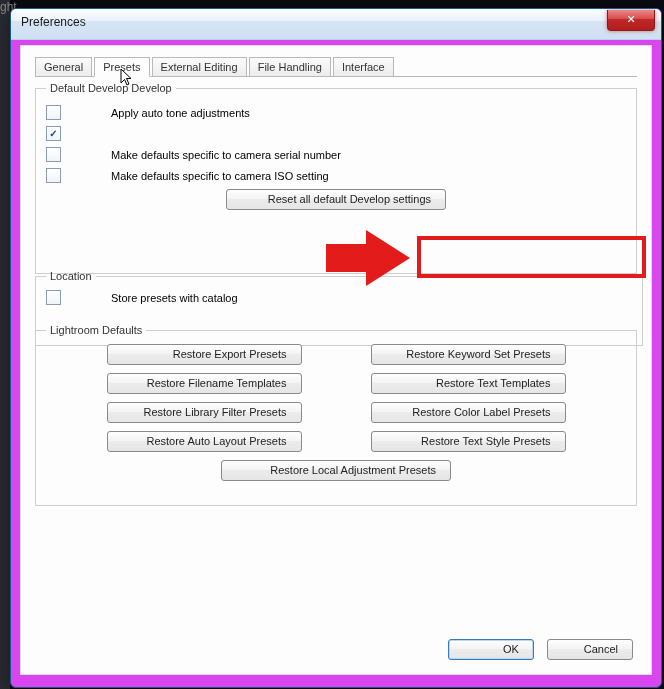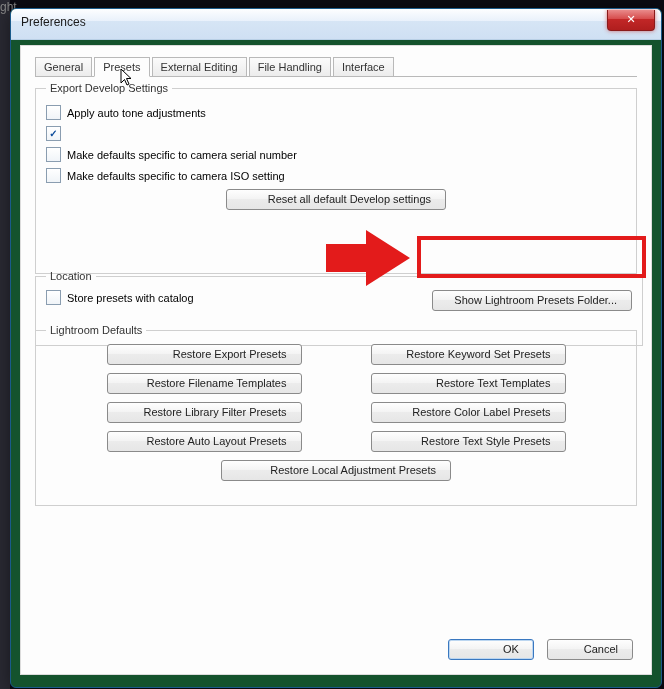--- a/index.html
+++ b/index.html
@@ -1,36 +1,36 @@
 <!DOCTYPE html>
 <html><head>
 <meta charset="utf-8">
 <style>
   html,body{margin:0;padding:0;font-family:"Segoe UI",Tahoma,sans-serif;font-size:11px;background:#0a0a12;}
   .stage{position:relative;width:664px;height:689px;overflow:hidden;}
   .bg-hint{position:absolute;left:0;top:0;width:10px;height:689px;background:#2a2a33;}
   .bg-text{position:absolute;left:0;top:0;font-size:12px;color:#8a8a8a;}
-  .window{position:absolute;left:10px;top:8px;width:650px;height:678px;border:1px solid #1a5a8a;border-radius:6px;box-shadow:0 2px 18px rgba(0,0,0,.45);overflow:hidden;background:#14532d;}
+  .window{position:absolute;left:10px;top:8px;width:650px;height:678px;border:1px solid #1a5a8a;border-radius:6px;box-shadow:0 2px 18px rgba(0,0,0,.45);overflow:hidden;background:#d946ef;}
   .titlebar{height:30px;background:linear-gradient(#fdfeff 0%,#e9f1fb 40%,#d6e5f5 41%,#cfe0f3 100%);border-bottom:1px solid #b8cfe5;position:relative;}
   .titlebar .title{position:absolute;left:10px;top:6px;font-size:12px;color:#1a1a1a;}
   .close-btn{position:absolute;right:6px;top:1px;width:46px;height:20px;border:1px solid #8a1a1a;border-top:none;border-radius:0 0 4px 4px;background:linear-gradient(#e98a8a 0%,#d64b4b 45%,#c22727 46%,#b01e1e 100%);color:#fff;text-align:center;line-height:18px;font-size:11px;box-shadow:0 0 4px rgba(200,40,40,.6);cursor:pointer;}
   .content{position:absolute;left:9px;top:36px;right:9px;bottom:12px;background:#fdfdfd;border:1px solid #dcdcdc;}
   .tabstrip{position:absolute;left:14px;top:10px;right:14px;height:20px;border-bottom:1px solid #b9b9b9;}
   .tab{display:inline-block;height:18px;line-height:18px;padding:0 8px;border:1px solid #b9b9b9;border-bottom:1px solid #b9b9b9;background:linear-gradient(#fbfbfb,#ececec);color:#333;margin-right:-1px;position:relative;top:1px;cursor:pointer;}
   .tab.active{background:#fdfdfd;border-bottom:1px solid #fdfdfd;font-weight:normal;z-index:2;}
   .cursor-icon{position:absolute;left:99px;top:22px;z-index:5;pointer-events:none;}
 
   fieldset{border:1px solid #cfcfcf;margin:0;padding:8px 10px 10px 10px;}
   legend{font-size:11px;color:#333;padding:0 4px;}
 
   .fs-develop{position:absolute;left:14px;right:14px;top:36px;height:172px;}
   .fs-location{position:absolute;left:14px;right:8px;top:224px;height:56px;}
   .fs-defaults{position:absolute;left:14px;right:14px;top:278px;height:162px;}
 
-  .check-row{display:flex;align-items:center;margin:3px 0 6px 0;}
+  .check-row{display:flex;align-items:center;margin:3px 0 6px 0;gap:44px;}
   .chk{width:13px;height:13px;border:1px solid #8a9db0;background:linear-gradient(#fff,#f0f4f8);margin-right:6px;display:inline-flex;align-items:center;justify-content:center;font-size:10px;color:#0a4a9a;}
   .chk.checked::after{content:"✓";font-weight:bold;line-height:10px;}
 
   .wbtn{display:inline-block;height:21px;line-height:19px;padding:0 14px;border:1px solid #8a8a8a;border-radius:3px;background:linear-gradient(#fefefe 0%,#f4f4f4 45%,#ececec 46%,#e6e6e6 100%);color:#222;cursor:pointer;text-align:right;white-space:nowrap;box-sizing:border-box;}
   .wbtn.primary{border:1px solid #3a78c0;box-shadow:0 0 0 1px #bcd6f0 inset;}
 
   .develop-reset{display:block;margin:6px auto 0 auto;width:220px;}
   .loc-row{display:flex;align-items:flex-start;justify-content:space-between;}
   .loc-btn{width:200px;}
 
@@ -68,21 +68,21 @@
         <span class="tab">External Editing</span>
         <span class="tab">File Handling</span>
         <span class="tab">Interface</span>
       </div>
 
       <svg class="cursor-icon" width="16" height="20" viewBox="0 0 16 20">
         <path d="M1 1 L1 15 L4.5 11.5 L7 17 L9 16 L6.5 10.5 L11 10.5 Z" fill="#fff" stroke="#000" stroke-width="1"></path>
       </svg>
 
       <fieldset class="fs-develop">
-        <legend>Export Develop Settings</legend>
+        <legend>Default Develop Develop</legend>
         <div class="check-row">
           <span class="chk"></span>
           <span>Apply auto tone adjustments</span>
         </div>
         <div class="check-row">
           <span class="chk checked"></span>
         </div>
         <div class="check-row">
           <span class="chk"></span>
           <span>Make defaults specific to camera serial number</span>
@@ -94,21 +94,20 @@
         <span class="wbtn develop-reset">Reset all default Develop settings</span>
       </fieldset>
 
       <fieldset class="fs-location">
         <legend>Location</legend>
         <div class="loc-row">
           <div class="check-row" style="margin:0;">
             <span class="chk"></span>
             <span>Store presets with catalog</span>
           </div>
-          <span class="wbtn loc-btn">Show Lightroom Presets Folder...</span>
         </div>
       </fieldset>
 
       <fieldset class="fs-defaults">
         <legend>Lightroom Defaults</legend>
         <div class="grid2">
           <span class="wbtn">Restore Export Presets</span>
           <span class="wbtn">Restore Keyword Set Presets</span>
           <span class="wbtn">Restore Filename Templates</span>
           <span class="wbtn">Restore Text Templates</span>

